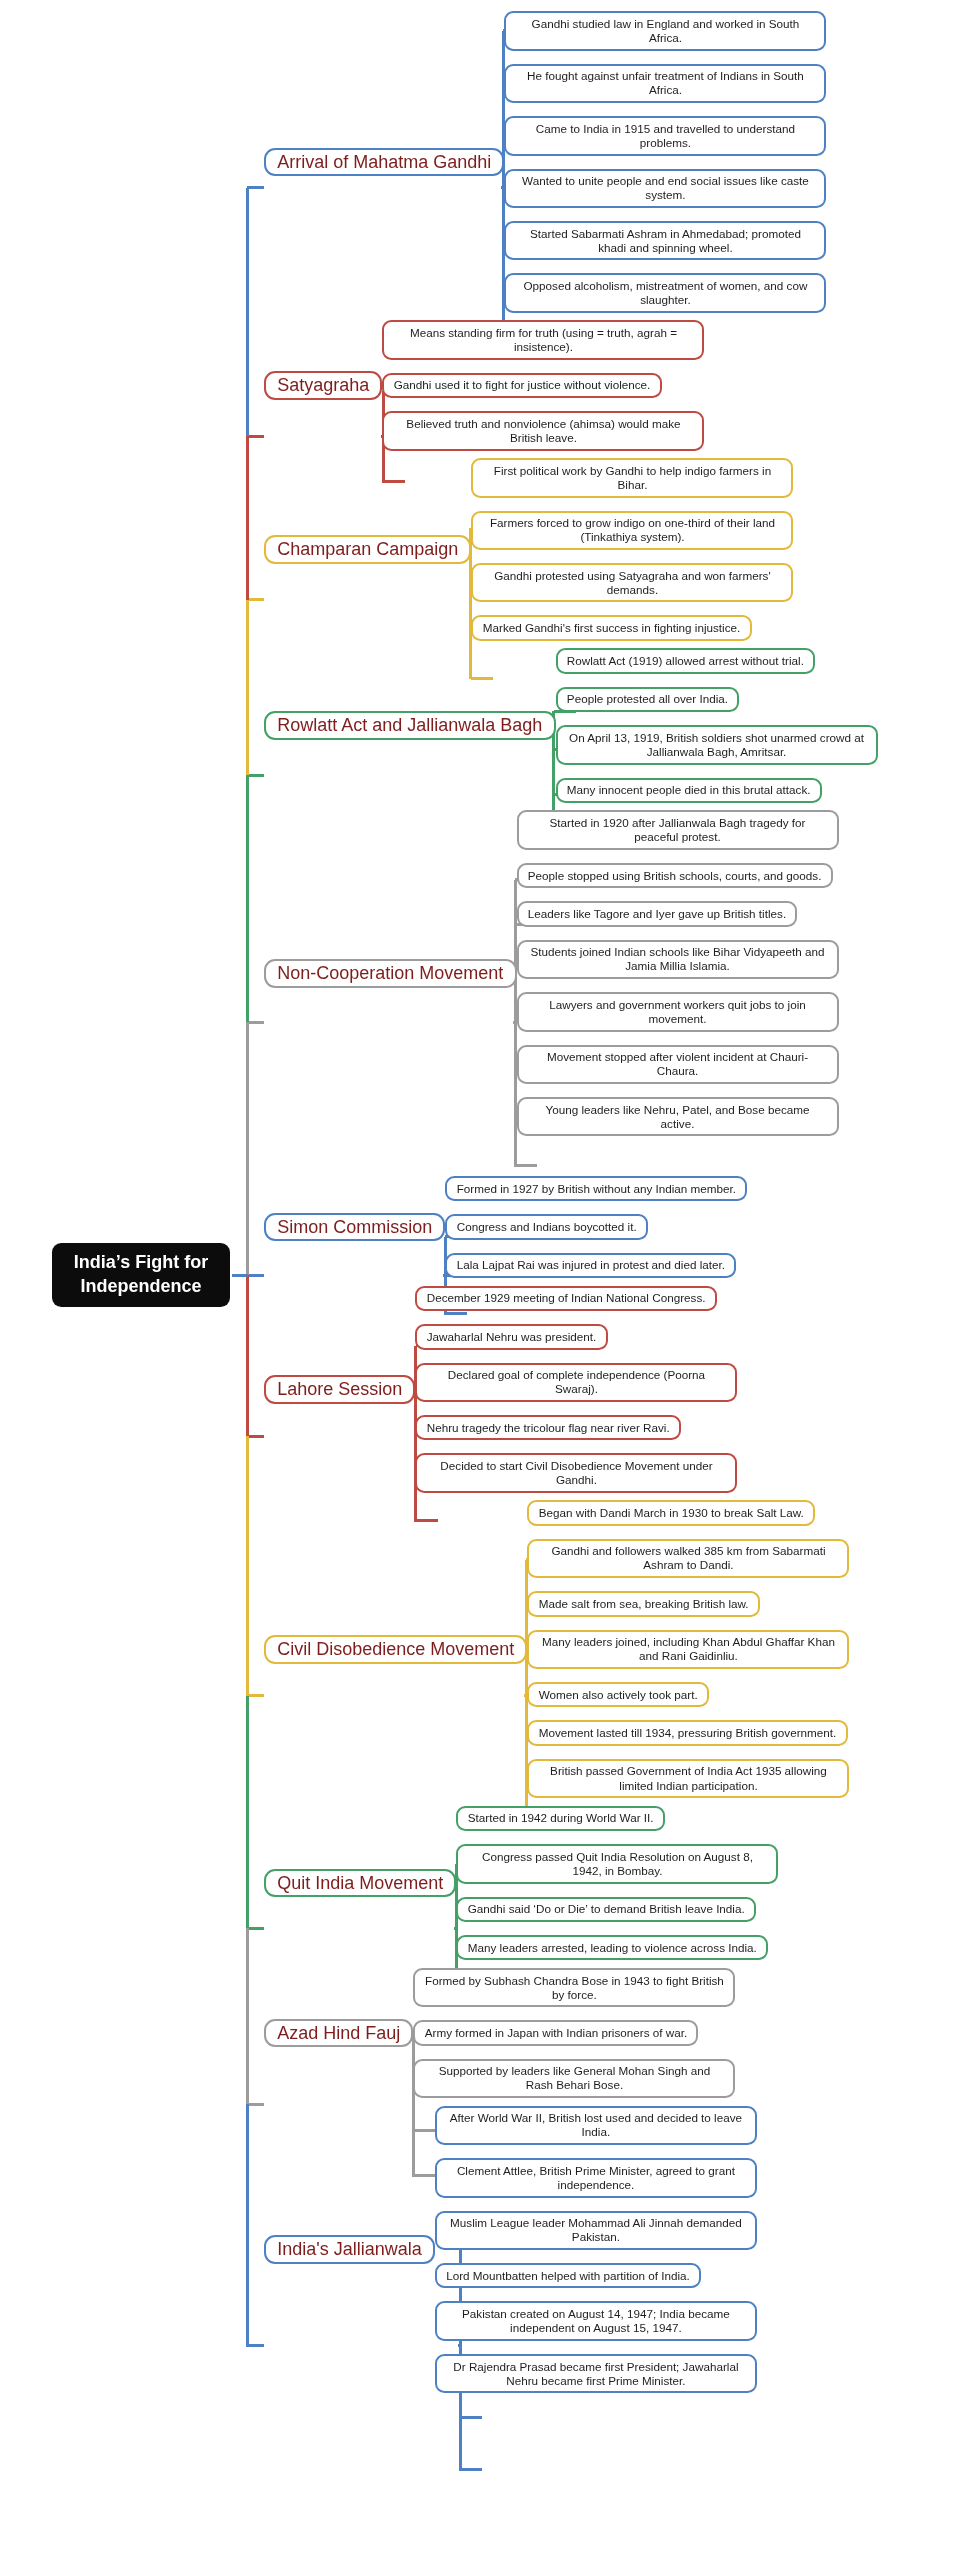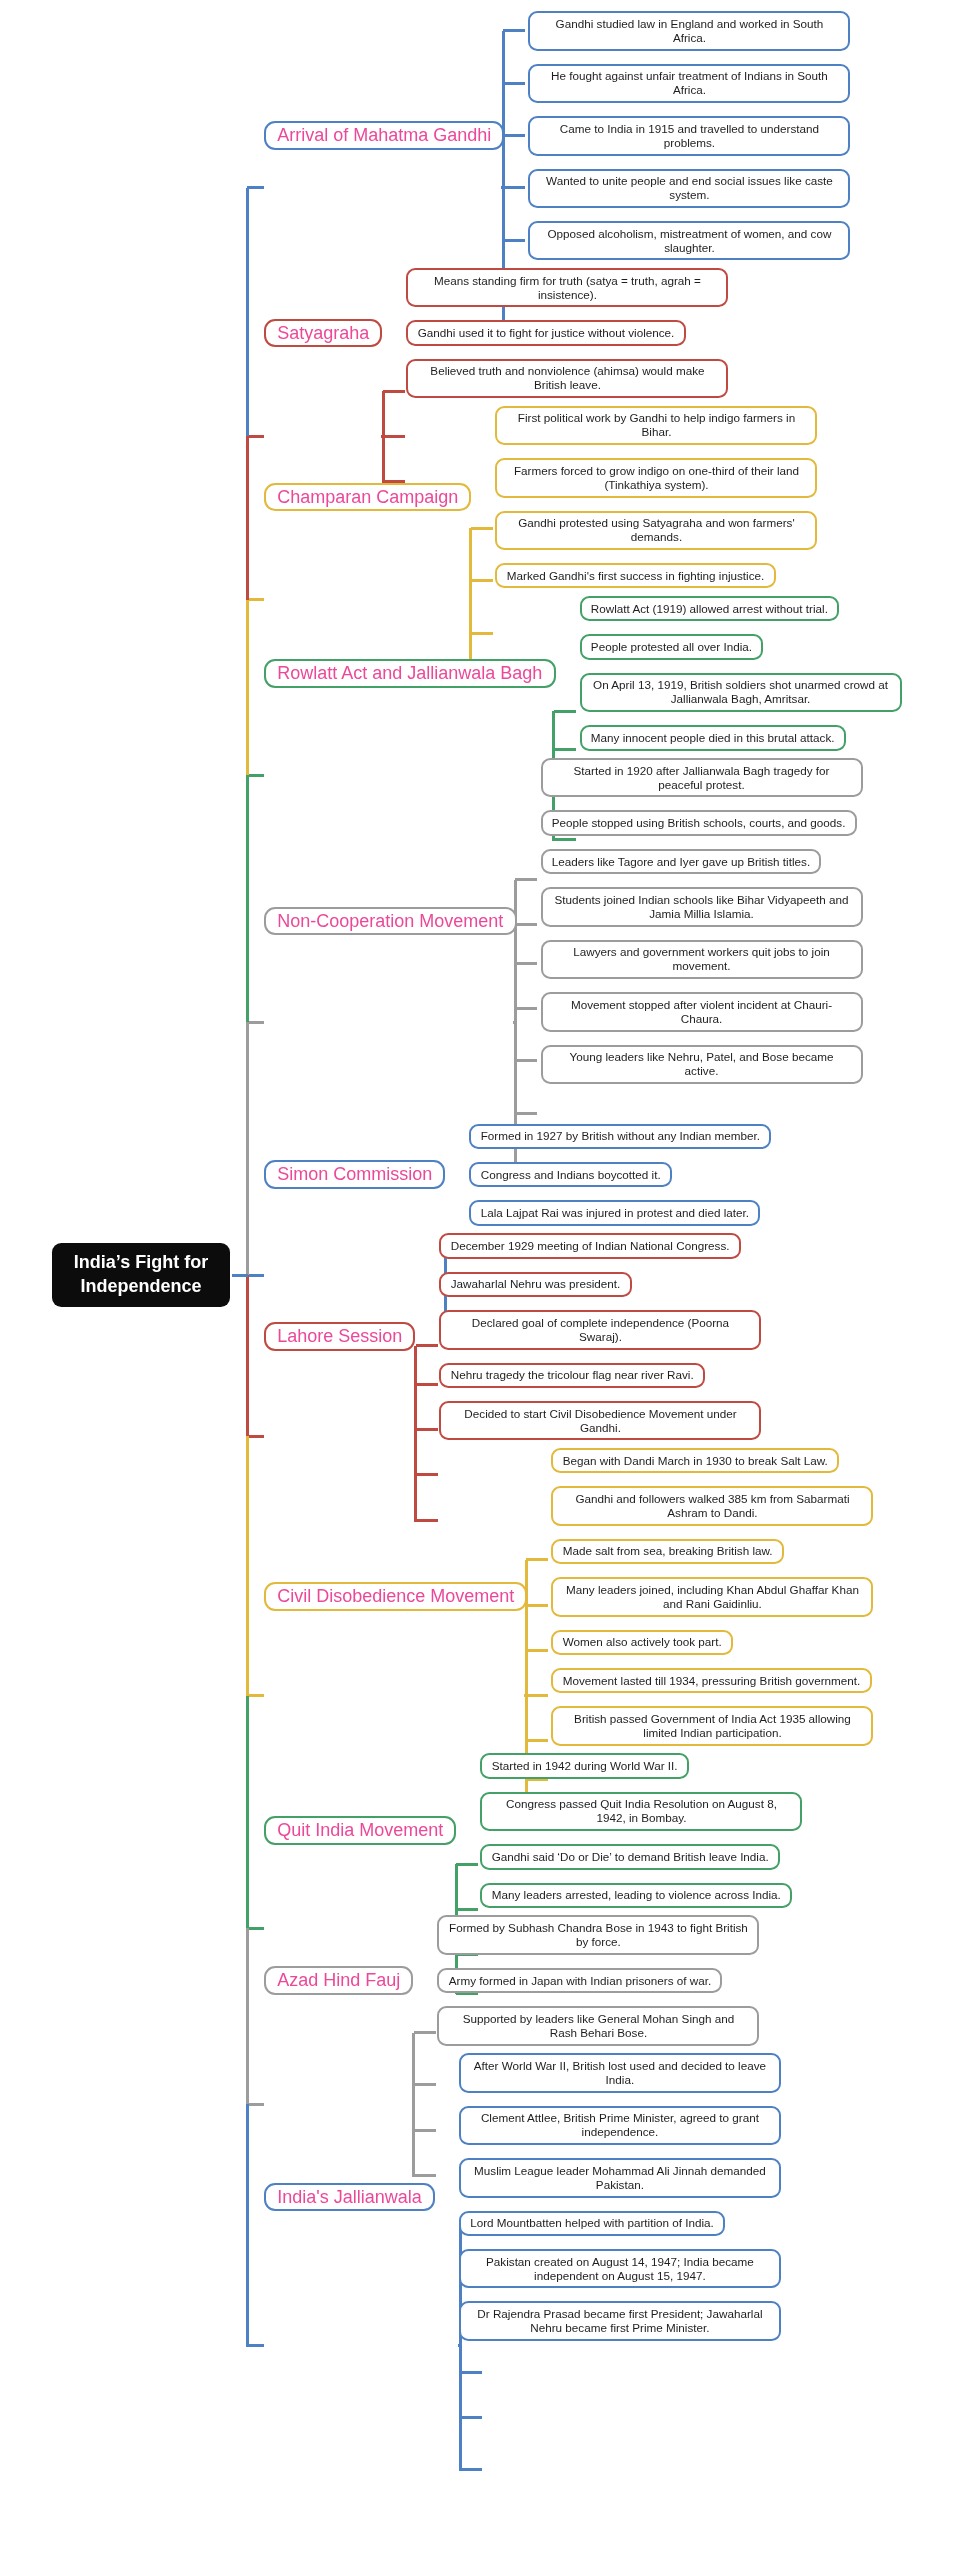--- a/index.html
+++ b/index.html
@@ -7,21 +7,21 @@
   body{font-family:"Liberation Sans",sans-serif;color:#222}
   #map{position:relative;width:956px;height:2576px;overflow:hidden;background:#fff}
   #overlay{position:absolute;inset:0;z-index:0}
   #overlay .ln{position:absolute}
   #root{position:absolute;left:52px;top:1258px;width:178px;background:#0c0c0c;color:#fff;
         font-weight:bold;font-size:18px;line-height:1.32;text-align:center;padding:8.4px 7.5px;
         border-radius:9.3px;z-index:2}
   #branches{position:absolute;left:264px;top:11.2px;display:flex;flex-direction:column;gap:7.5px}
   .branch{display:flex;align-items:center}
   .blabel{flex:0 0 auto;border:2.3px solid var(--c);border-radius:11.2px;padding:1.9px 11.2px;
-          font-size:18px;white-space:nowrap;background:#fff;color:#ec4899;margin-right:24px;
+          font-size:18px;white-space:nowrap;background:#fff;color:#7f1d1d;
           position:relative;z-index:1}
   .leaves{display:flex;flex-direction:column;gap:13px;align-items:flex-start}
   .leaf{border:2.3px solid var(--c);border-radius:9.3px;padding:3.7px 9.3px;max-width:322px;
         width:fit-content;font-size:11.7px;line-height:1.2;text-align:center;background:#fff;
         color:#1e1e1e;position:relative;z-index:1}
 </style>
 </head>
 <body>
 
 <div id="map">
@@ -130,28 +130,29 @@
 
   <div id="branches">
 
     <section class="branch" style="--c: #4e81c4;">
       <div class="blabel">Arrival of Mahatma Gandhi</div>
       <div class="leaves">
         <div class="leaf">Gandhi studied law in England and worked in South Africa.</div>
         <div class="leaf">He fought against unfair treatment of Indians in South Africa.</div>
         <div class="leaf">Came to India in 1915 and travelled to understand problems.</div>
         <div class="leaf">Wanted to unite people and end social issues like caste system.</div>
+        <div class="leaf">Started Sabarmati Ashram in Ahmedabad; promoted khadi and spinning wheel.</div>
         <div class="leaf">Opposed alcoholism, mistreatment of women, and cow slaughter.</div>
       </div>
     </section>
 
     <section class="branch" style="--c: #bf4a42;">
       <div class="blabel">Satyagraha</div>
       <div class="leaves">
-        <div class="leaf">Means standing firm for truth (satya = truth, agrah = insistence).</div>
+        <div class="leaf">Means standing firm for truth (using = truth, agrah = insistence).</div>
         <div class="leaf">Gandhi used it to fight for justice without violence.</div>
         <div class="leaf">Believed truth and nonviolence (ahimsa) would make British leave.</div>
       </div>
     </section>
 
     <section class="branch" style="--c: #e2b93b;">
       <div class="blabel">Champaran Campaign</div>
       <div class="leaves">
         <div class="leaf">First political work by Gandhi to help indigo farmers in Bihar.</div>
         <div class="leaf">Farmers forced to grow indigo on one-third of their land (Tinkathiya system).</div>

